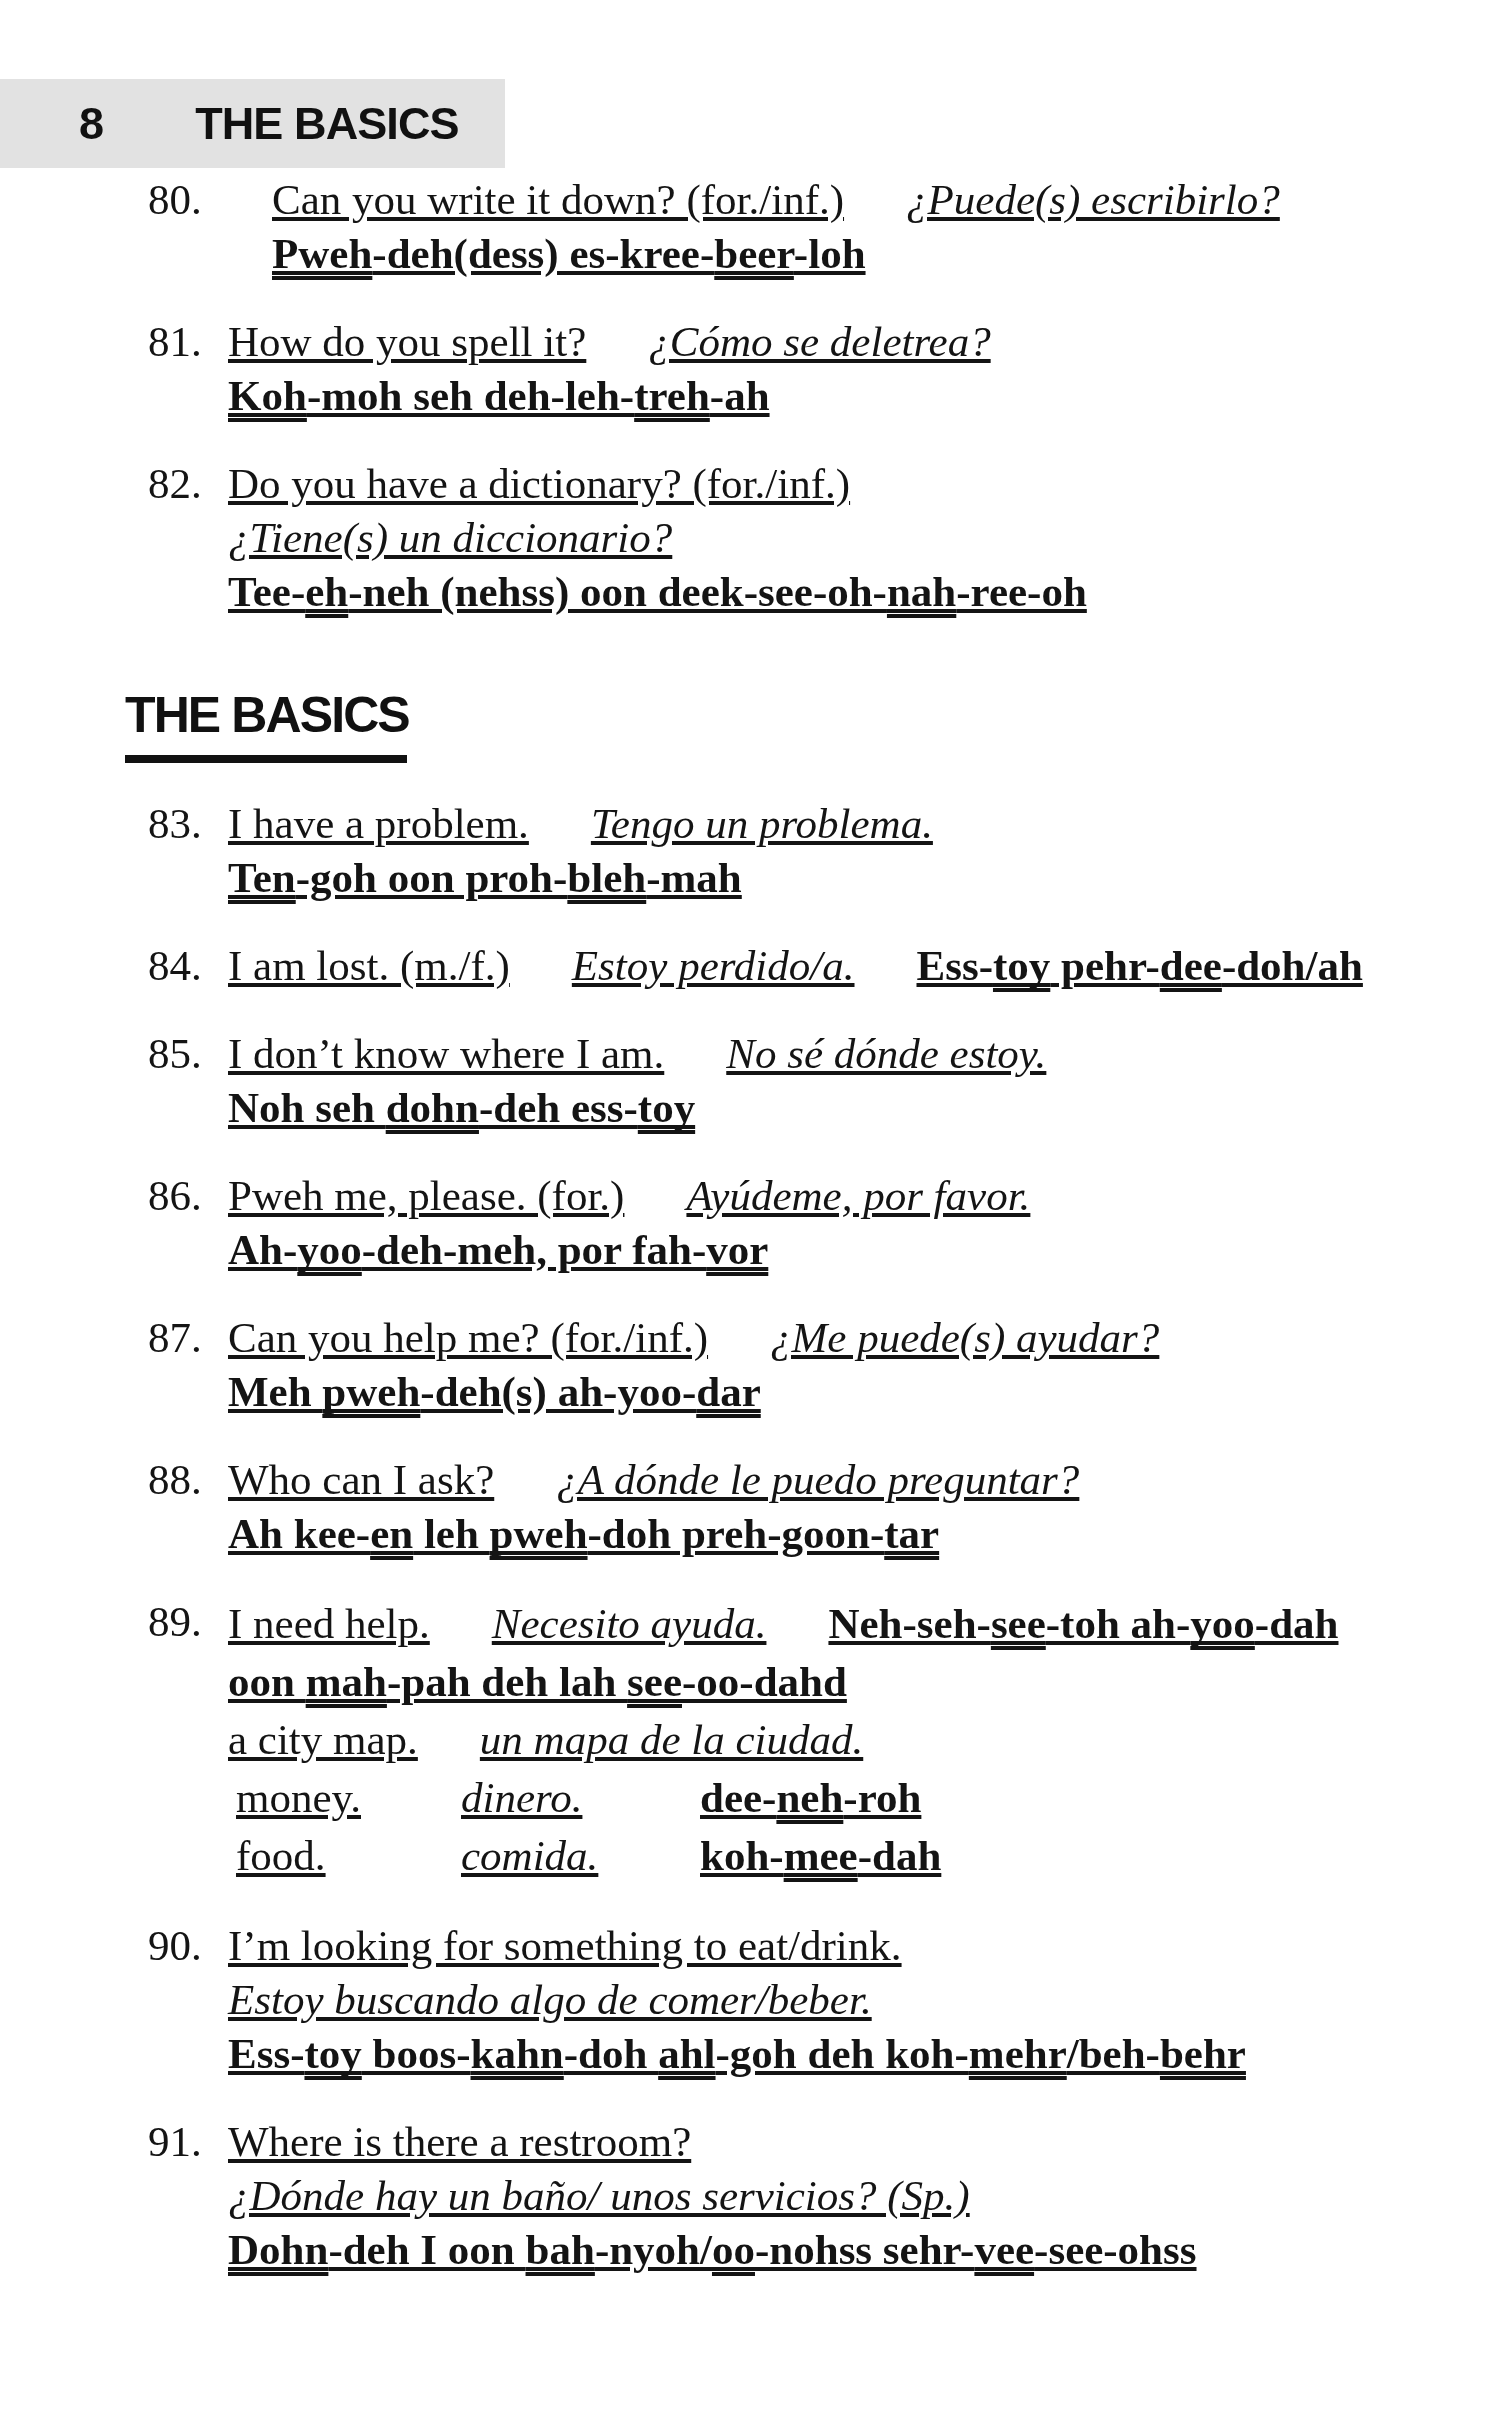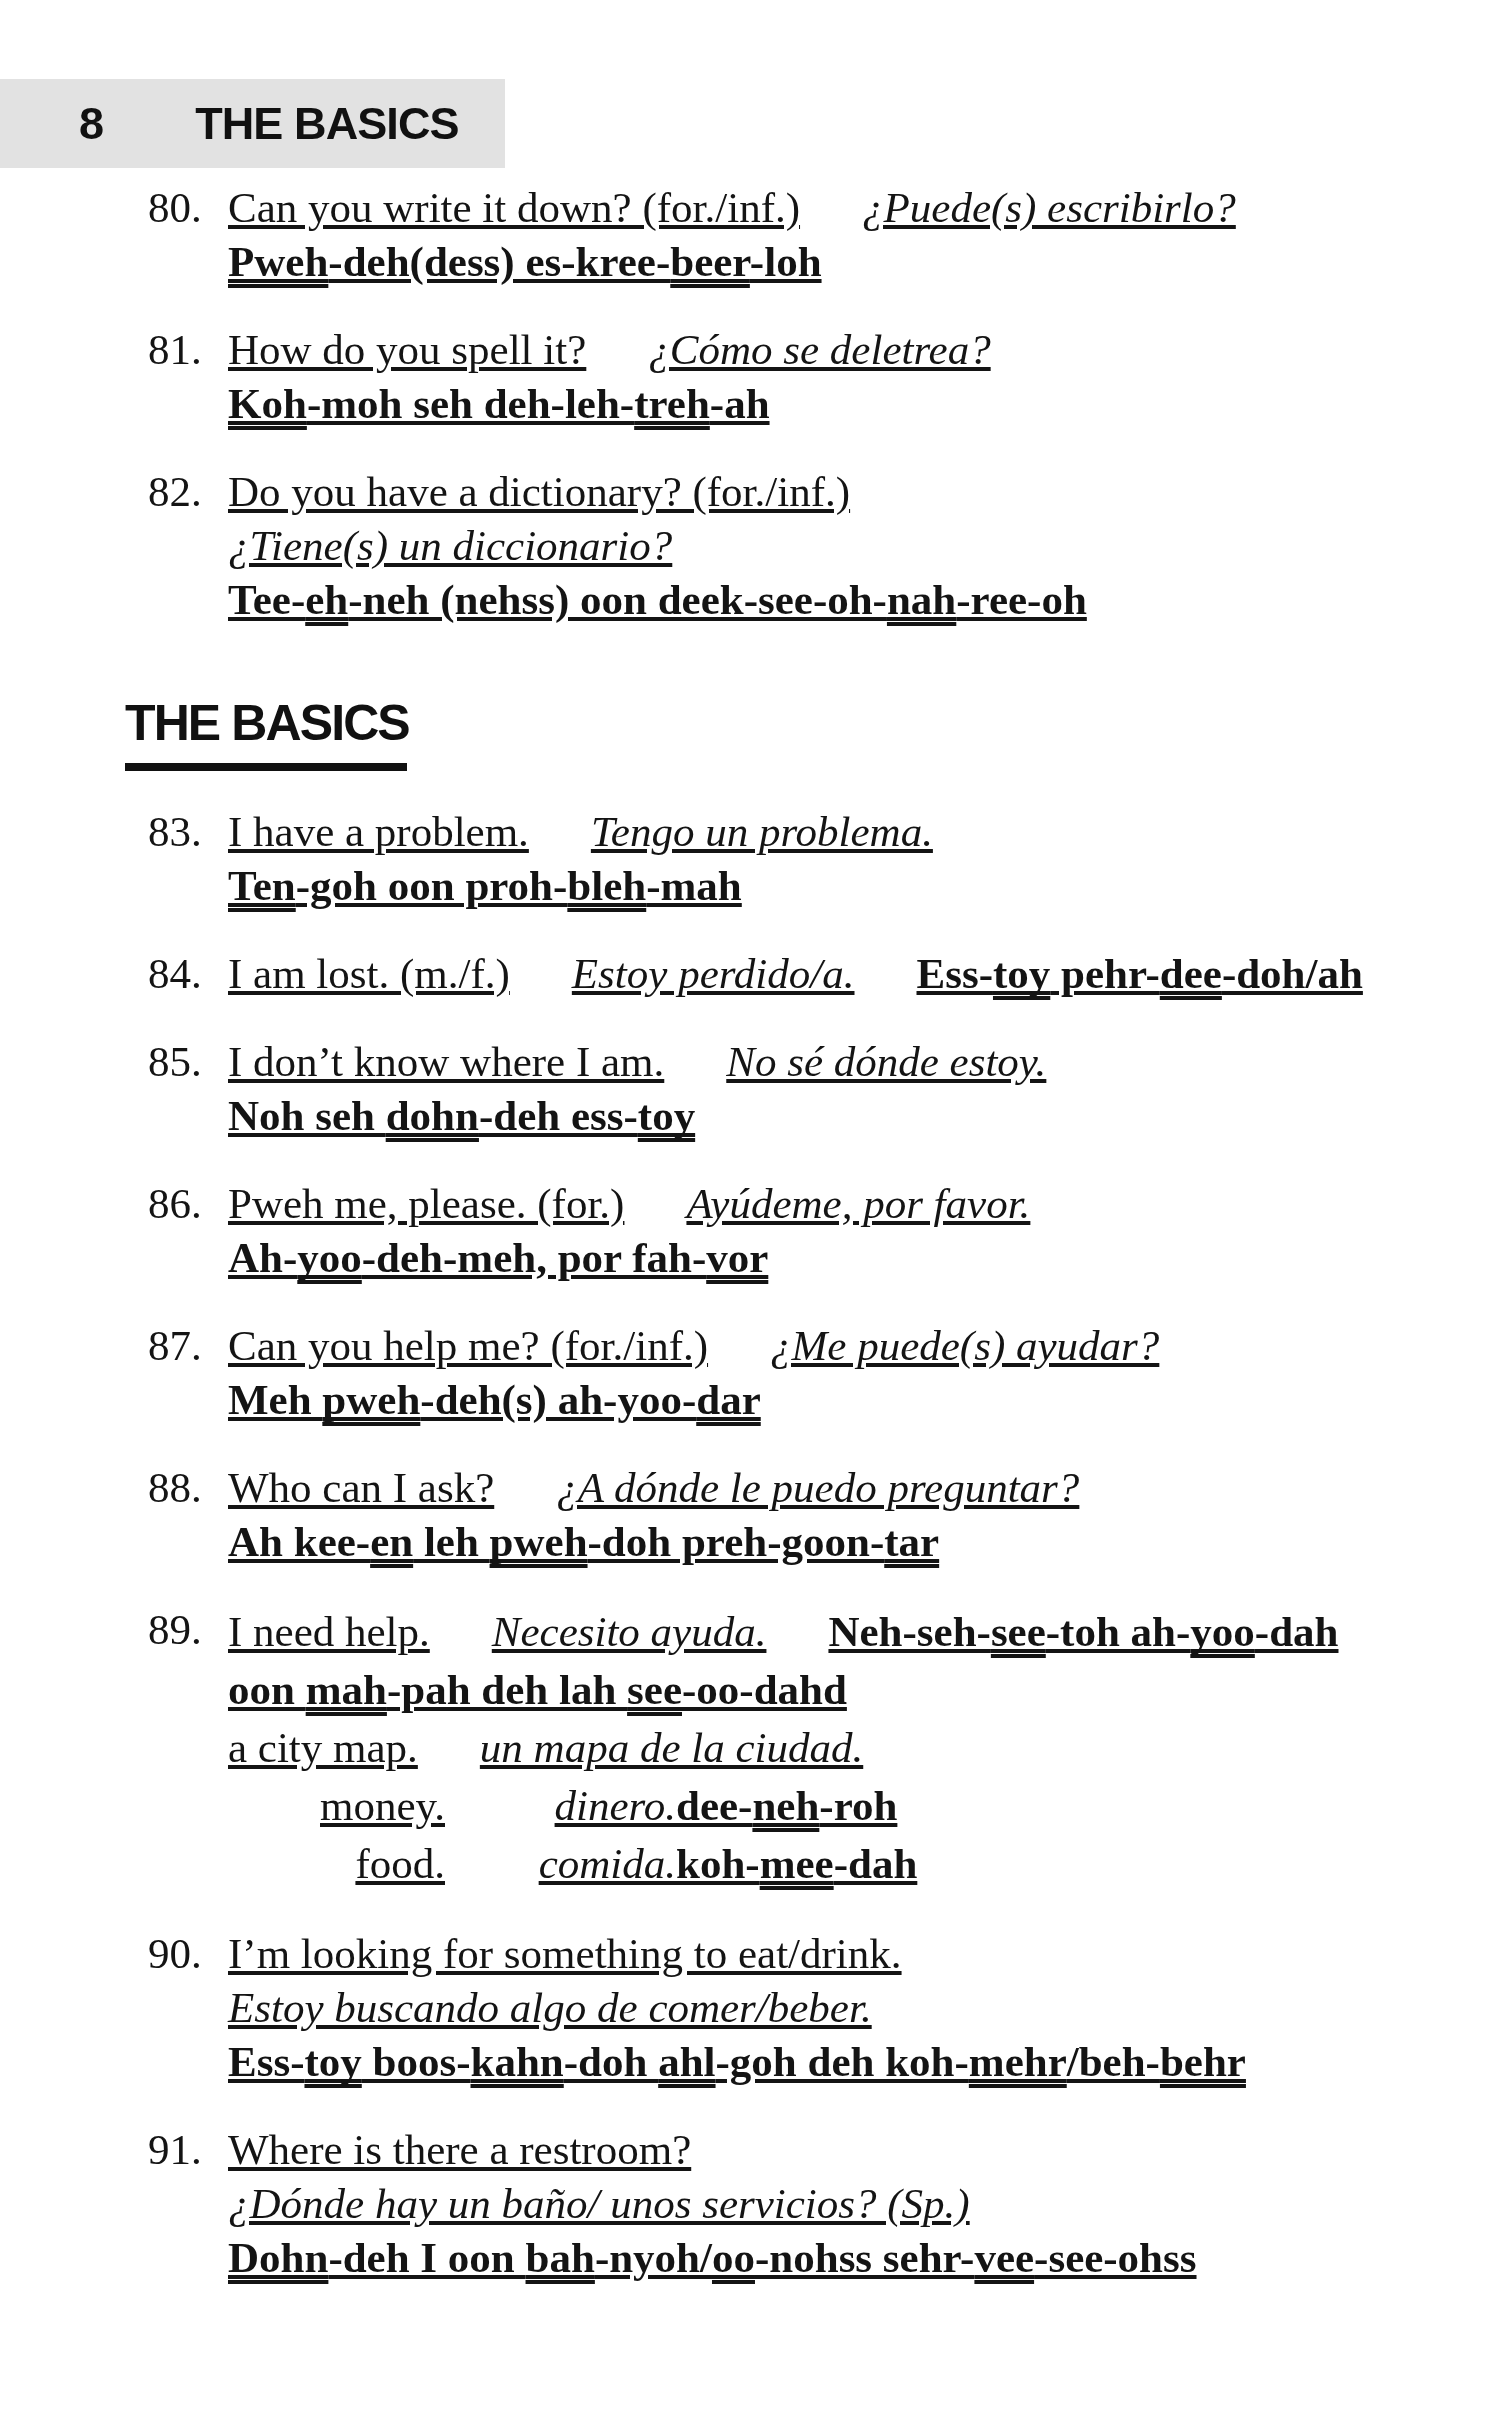--- a/index.html
+++ b/index.html
@@ -29,36 +29,36 @@
     margin-left: 92px;
     font-family: "Liberation Sans", sans-serif;
     font-weight: 700; font-size: 45px; letter-spacing: -0.9px;
     color: #111;
   }
 
   
   #content { position: absolute; top: 0; left: 0; width: 1507px; padding-top: 173px; }
 
   .entry { display: flex; margin: 34px 0 0 148px; }
-  .entry.first { margin-top: 8px; }
+  .entry.first { margin-top: 0; gap: 44px; }
   .entry .num {
     flex: 0 0 80px;
     font-size: 43px; line-height: 54px;
   }
   .entry .lines { flex: 1 1 auto; }
   .line { font-size: 43px; line-height: 54px; white-space: nowrap; }
   .entry.tall .line { line-height: 58px; }
 
   .seg { display: inline; text-decoration: underline; }
   .seg + .seg { margin-left: 62px; }
   .seg-es { font-style: italic; }
   .seg-ph { font-weight: 700; }
 
   
-  .line.cols .seg { margin-left: 0; text-align: right; }
+  .line.cols .seg { margin-left: 8px; }
   .line.cols .seg-en { display: inline-block; min-width: 217px; }
   .line.cols .seg-es { display: inline-block; min-width: 231px; }
 
   .u {
     text-decoration: underline;
     text-decoration-thickness: 3.8px;
     text-underline-offset: 7.5px;
     text-decoration-skip-ink: none;
   }
 

